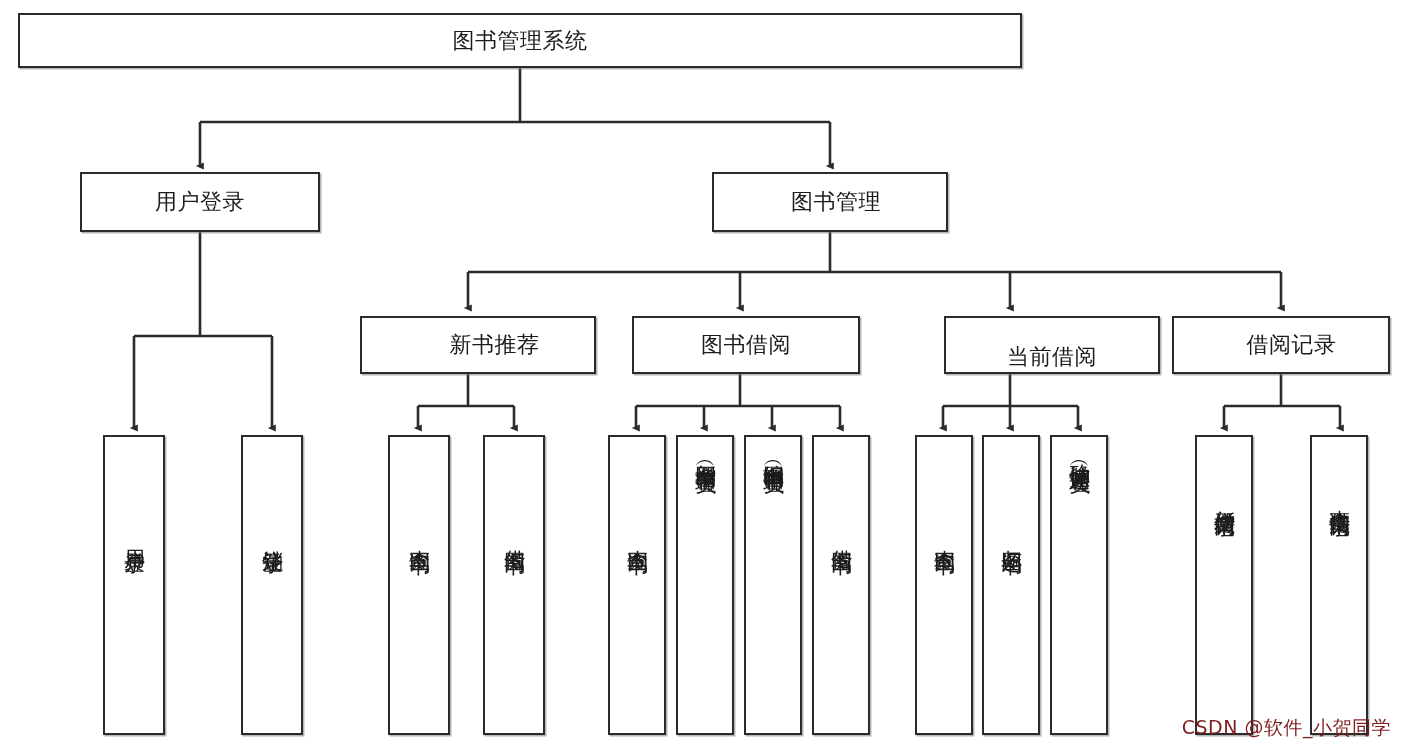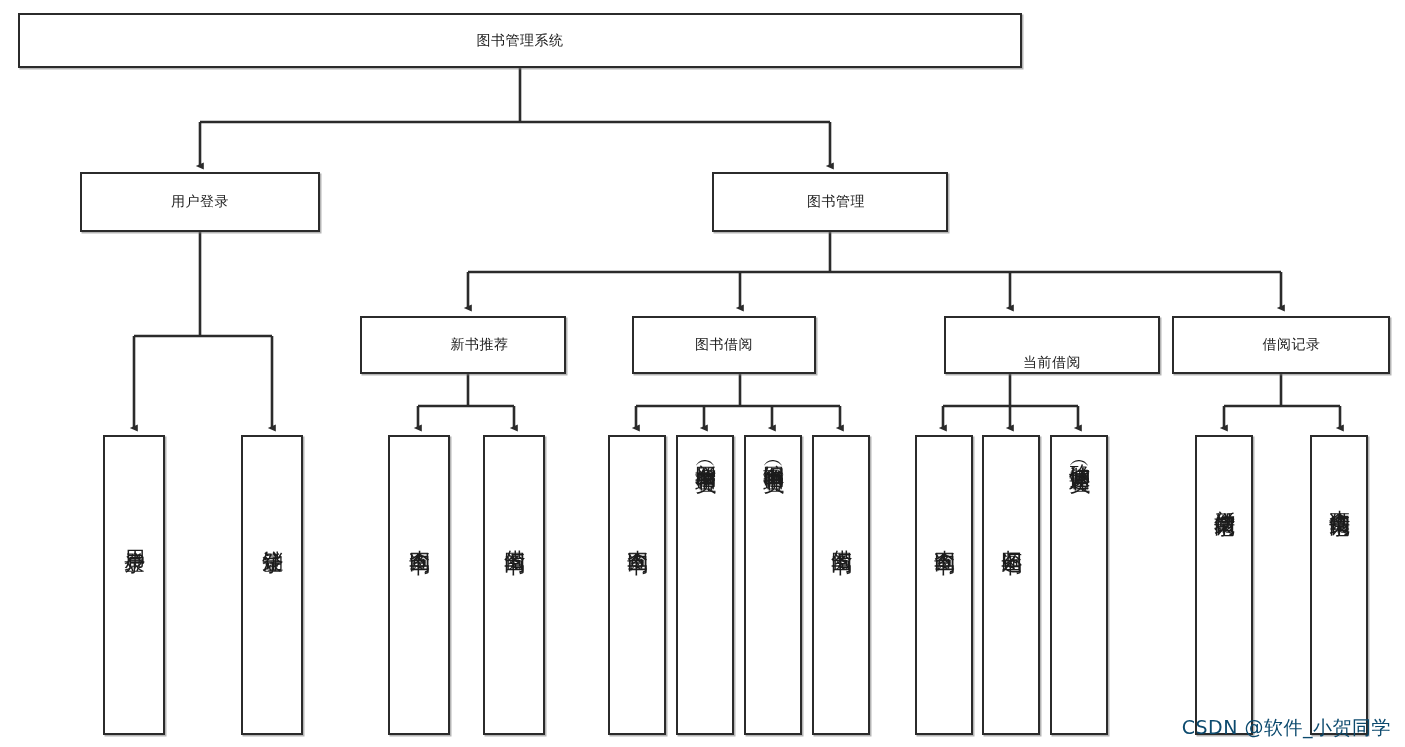--- a/index.html
+++ b/index.html
@@ -28,21 +28,21 @@
     box-sizing: border-box;
     border: 2px solid #2b2b2b;
     background: #ffffff;
     box-shadow: 1.5px 1.5px 0 0 rgba(120,120,120,0.55);
     display: flex;
     align-items: center;
     justify-content: center;
     color: #1c1c1c;
   }
   .node.horiz {
-    font-size: 14px;
+    font-size: 22px;
     letter-spacing: 0.5px;
   }
   .node.vert {
     align-items: flex-start;
     justify-content: center;
     padding-top: 10px;
   }
   .node.vert .vlabel {
     writing-mode: vertical-rl;
     text-orientation: upright;
@@ -55,21 +55,21 @@
     padding-top: 46px;
   }
   .node.vert.mid .vlabel {
     padding-top: 86px;
   }
   #watermark {
     position: absolute;
     right: 14px;
     bottom: 6px;
     font-size: 19px;
-    color: #0c4a6e;
+    color: #7f1d1d;
     letter-spacing: 0.5px;
     white-space: nowrap;
   }
 </style>
 </head>
 <body>
 
 <div id="canvas">
 
   <svg id="wires" viewBox="0 0 1405 747" xmlns="http://www.w3.org/2000/svg">
@@ -128,24 +128,24 @@
     <span>图书管理系统</span>
   </div>
 
   <div class="node horiz" style="left:80px; top:172px; width:240px; height:60px;">
     <span>用户登录</span>
   </div>
   <div class="node horiz" style="left:712px; top:172px; width:236px; height:60px;padding-left:12px;">
     <span>图书管理</span>
   </div>
 
-  <div class="node horiz" style="left:360px; top:316px; width:206px; height:58px;padding-left:33px;">
+  <div class="node horiz" style="left:360px; top:316px; width:236px; height:58px;padding-left:33px;">
     <span>新书推荐</span>
   </div>
-  <div class="node horiz" style="left:632px; top:316px; width:184px; height:58px;">
+  <div class="node horiz" style="left:632px; top:316px; width:228px; height:58px;">
     <span>图书借阅</span>
   </div>
   <div class="node horiz" style="left:944px; top:316px; width:216px; height:58px;align-items:flex-end;">
     <span>当前借阅</span>
   </div>
   <div class="node horiz" style="left:1172px; top:316px; width:218px; height:58px;padding-left:21px;">
     <span>借阅记录</span>
   </div>
 
   <div class="node vert mid" style="left:103px; top:435px; width:62px; height:300px;">

